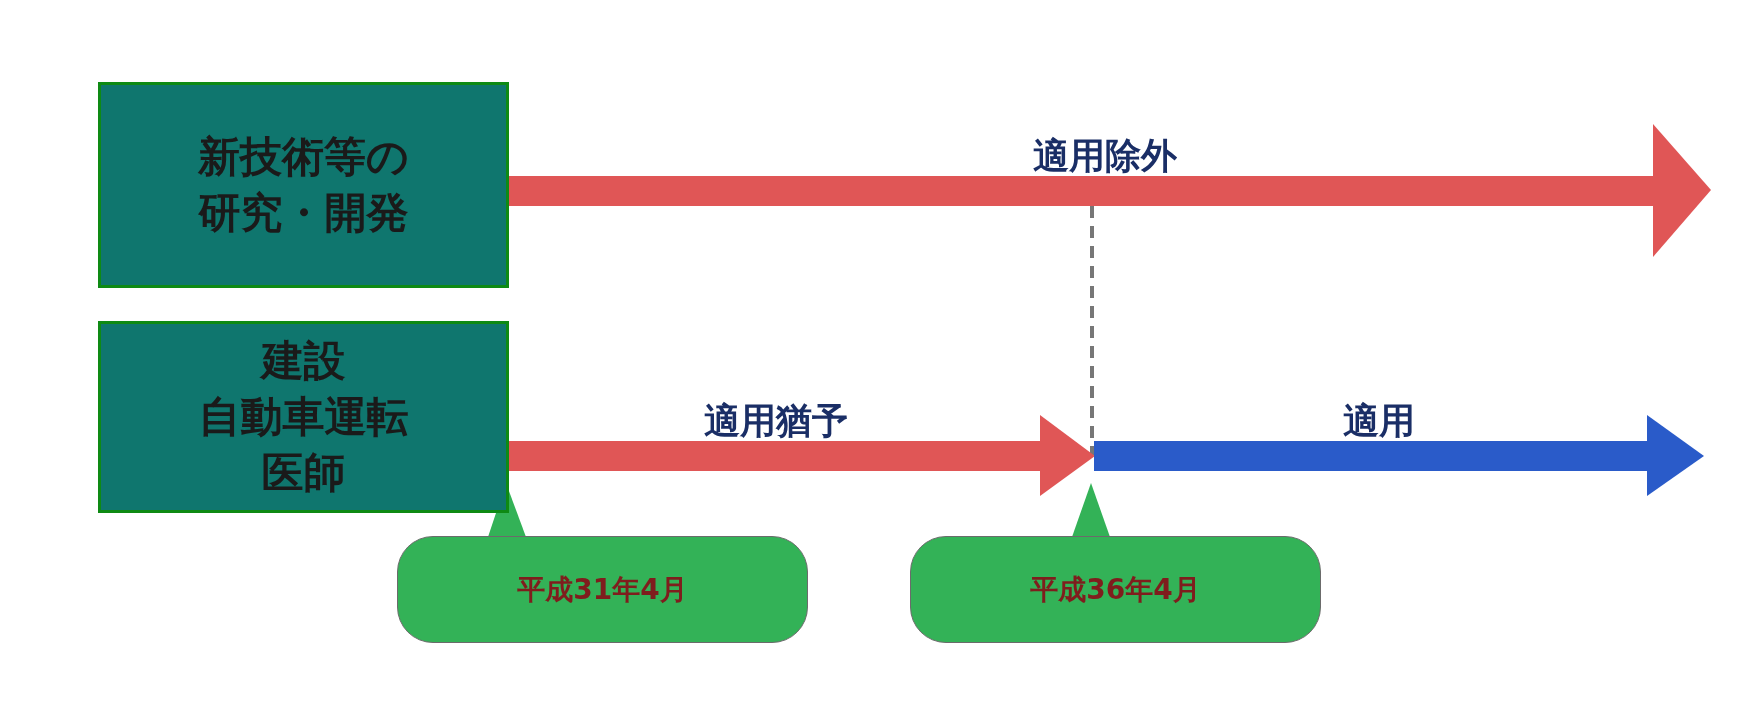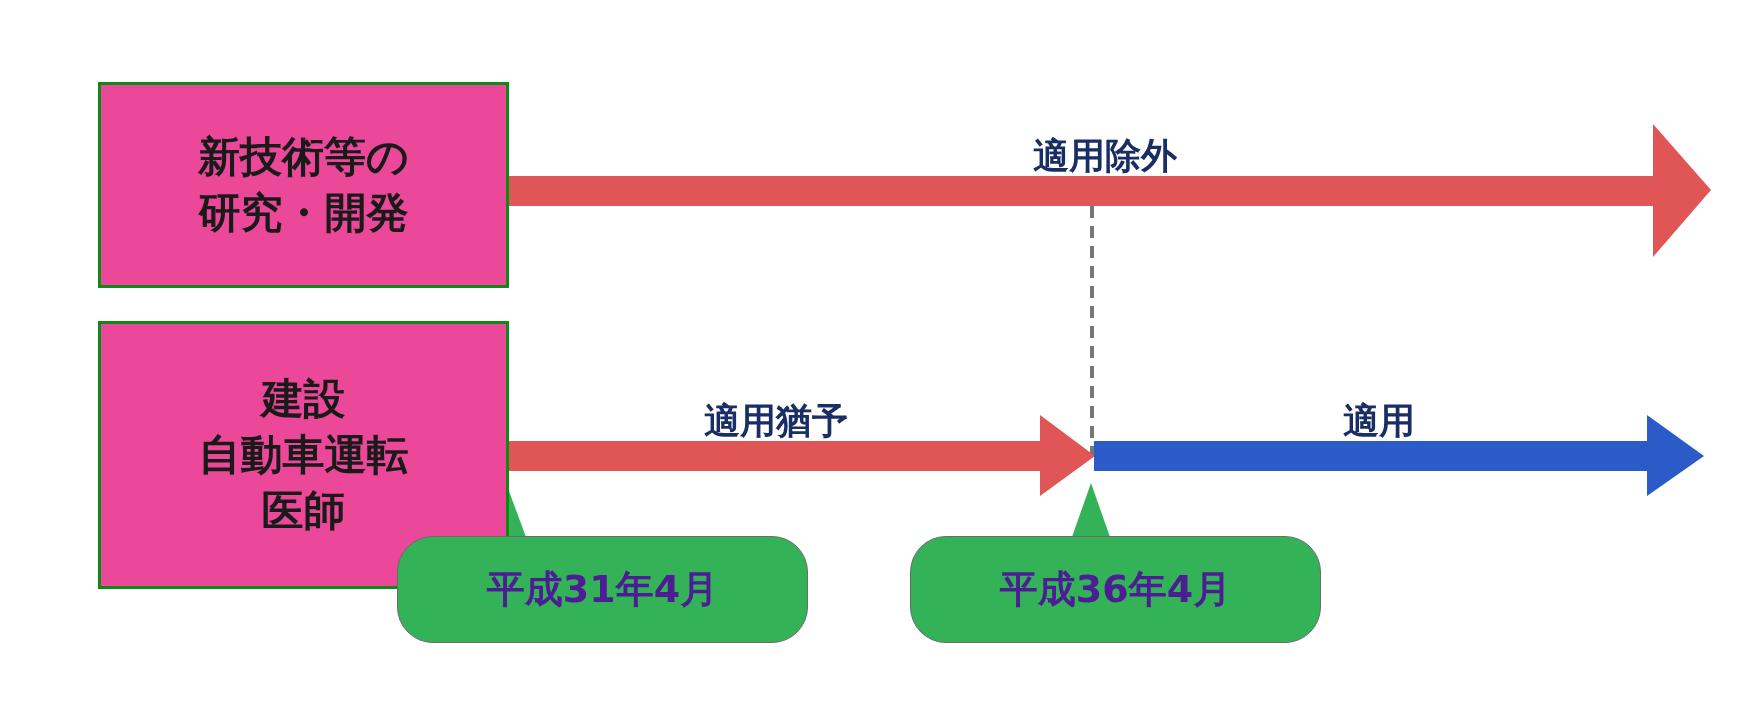--- a/index.html
+++ b/index.html
@@ -2,38 +2,38 @@
 <html><head>
 <meta charset="utf-8">
 <style>
   html, body { margin: 0; padding: 0; background: #ffffff; }
   body { width: 1751px; height: 726px; position: relative; overflow: hidden;
          font-family: "DejaVu Sans", "Liberation Sans", sans-serif; }
   .stage { position: absolute; left: 0; top: 0; width: 1751px; height: 726px; }
   svg.diagram { position: absolute; left: 0; top: 0; }
   .category-box {
     position: absolute; box-sizing: border-box;
-    background: #ec4899; border: 3px solid #0e8a14;
+    background: #0f766e; border: 3px solid #0e8a14;
     display: flex; align-items: center; justify-content: center;
     text-align: center; color: #1a1a1a; font-weight: bold;
     font-size: 42px; line-height: 56px; white-space: pre-line;
   }
   #box-a { left: 98px; top: 82px; width: 411px; height: 206px; }
-  #box-b { left: 98px; top: 321px; width: 411px; height: 268px; }
+  #box-b { left: 98px; top: 321px; width: 411px; height: 192px; }
   .arrow-label {
     position: absolute; color: #1a2e66; font-weight: bold; font-size: 36px;
     line-height: 40px; white-space: nowrap; transform: translateX(-50%); margin-top: 16px;
   }
   #label-exempt { left: 1105px; top: 120px; }
   #label-grace { left: 776px; top: 385px; }
   #label-apply { left: 1379px; top: 385px; }
   .date-badge {
     position: absolute; box-sizing: border-box;
     background: #33b257; border: 1.5px solid #6b6b6b; border-radius: 36px;
-    color: #4c1d95; font-weight: bold; font-size: 38px;
+    color: #7f1d1d; font-weight: bold; font-size: 28px;
     display: flex; align-items: center; justify-content: center;
   }
   #badge-1 { left: 397px; top: 536px; width: 411px; height: 107px; }
   #badge-2 { left: 904px; top: 536px; width: 411px; height: 107px; margin-left: 6px; }
 </style>
 </head>
 <body>
 
 <div class="stage">
 

